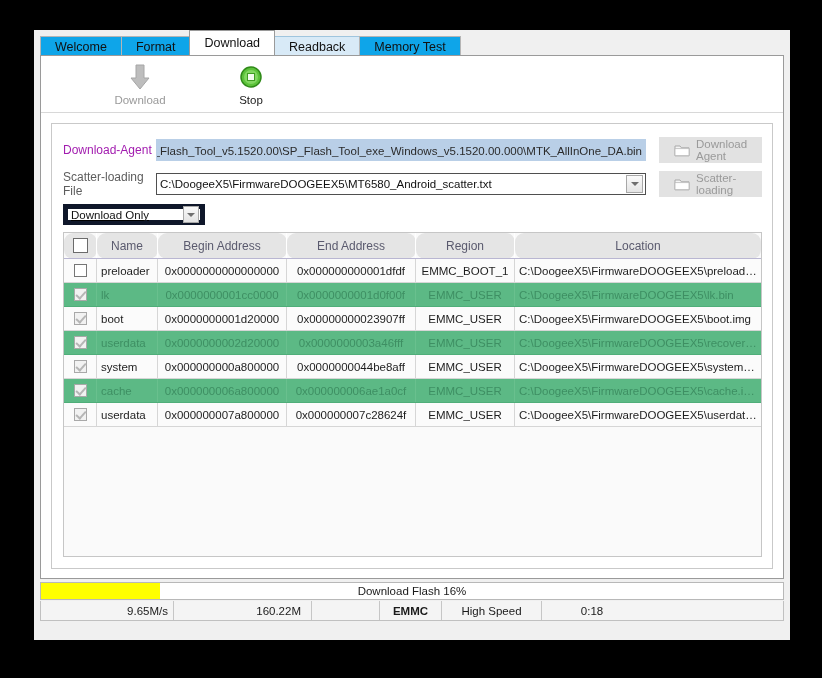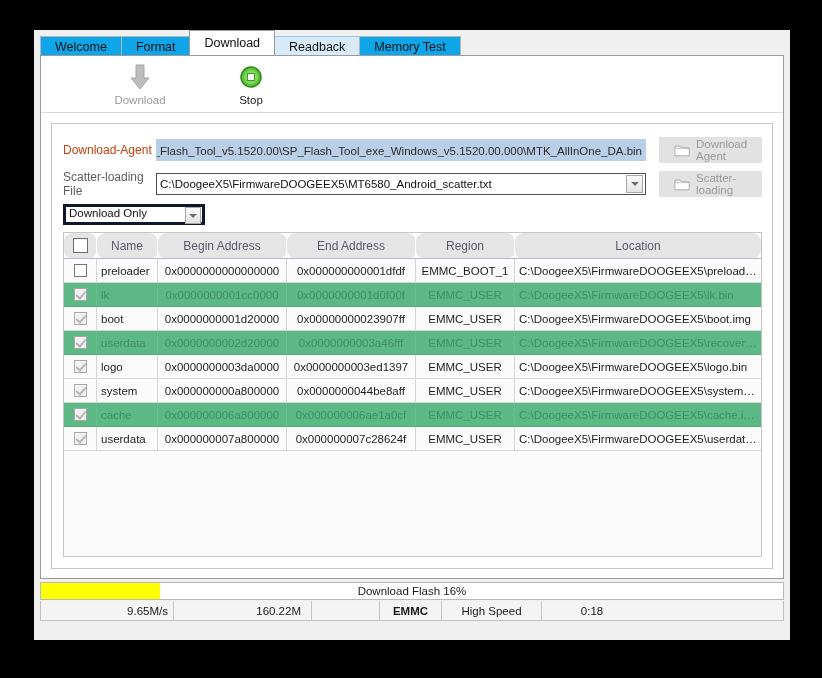--- a/index.html
+++ b/index.html
@@ -138,21 +138,21 @@
   .row-sc  { top: 47px; }
 
   .flabel {
     font-size: 12px;
     color: #5d5d5d;
     width: 104px;
     padding-left: 11px;
     box-sizing: border-box;
     flex: 0 0 auto;
   }
-  .flabel.dim { color: #c2410c; }
+  .flabel.dim { color: #a21caf; }
 
   .field {
     height: 22px;
     line-height: 22px;
     font-size: 11.5px;
     box-sizing: border-box;
     padding: 0 3px;
     white-space: nowrap;
     overflow: hidden;
   }
@@ -221,24 +221,26 @@
   .btn-da { top: 13px; }
   .btn-sc { top: 47px; }
 
   
   .mode-combo {
     position: absolute;
     left: 11px;
     top: 80px;
     width: 142px;
     height: 21px;
-    border: 3px solid #0f172a;
-    background: #ffffff;
-    box-sizing: border-box;
-    display: flex;
+    border: 5px solid #0f172a;
+    background: #ffffff;
+    box-sizing: border-box;
+    display: flex;
+    align-items: center;
+    text-decoration: underline;
   }
   .mode-combo .ctext {
     flex: 1;
     font-size: 11.5px;
     color: #111;
     padding-left: 3px;
   }
   .mode-combo .carrow {
     width: 16px;
     height: 17px;
@@ -519,28 +521,20 @@
                 <tr class="sel">
                   <td class="c-check"><span class="cbx checked dis"></span></td>
                   <td class="c-name">userdata</td>
                   <td class="c-begin">0x0000000002d20000</td>
                   <td class="c-end">0x0000000003a46fff</td>
                   <td class="c-region">EMMC_USER</td>
                   <td class="c-loc">C:\DoogeeX5\FirmwareDOOGEEX5\recovery.img</td>
                 </tr>
                 <tr class="">
                   <td class="c-check"><span class="cbx checked dis"></span></td>
-                  <td class="c-name">logo</td>
-                  <td class="c-begin">0x0000000003da0000</td>
-                  <td class="c-end">0x0000000003ed1397</td>
-                  <td class="c-region">EMMC_USER</td>
-                  <td class="c-loc">C:\DoogeeX5\FirmwareDOOGEEX5\logo.bin</td>
-                </tr>
-                <tr class="">
-                  <td class="c-check"><span class="cbx checked dis"></span></td>
                   <td class="c-name">system</td>
                   <td class="c-begin">0x000000000a800000</td>
                   <td class="c-end">0x0000000044be8aff</td>
                   <td class="c-region">EMMC_USER</td>
                   <td class="c-loc">C:\DoogeeX5\FirmwareDOOGEEX5\system.img</td>
                 </tr>
                 <tr class="sel">
                   <td class="c-check"><span class="cbx checked dis"></span></td>
                   <td class="c-name">cache</td>
                   <td class="c-begin">0x000000006a800000</td>

